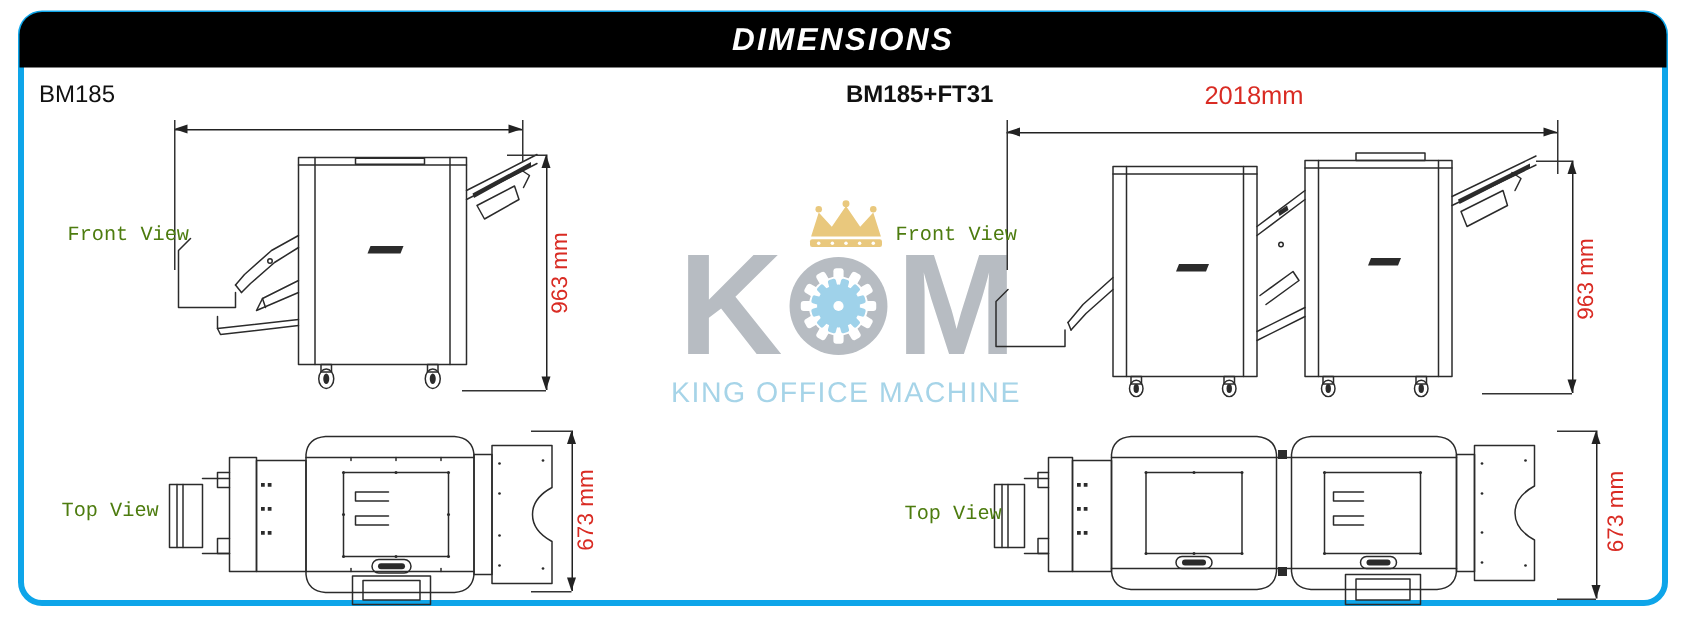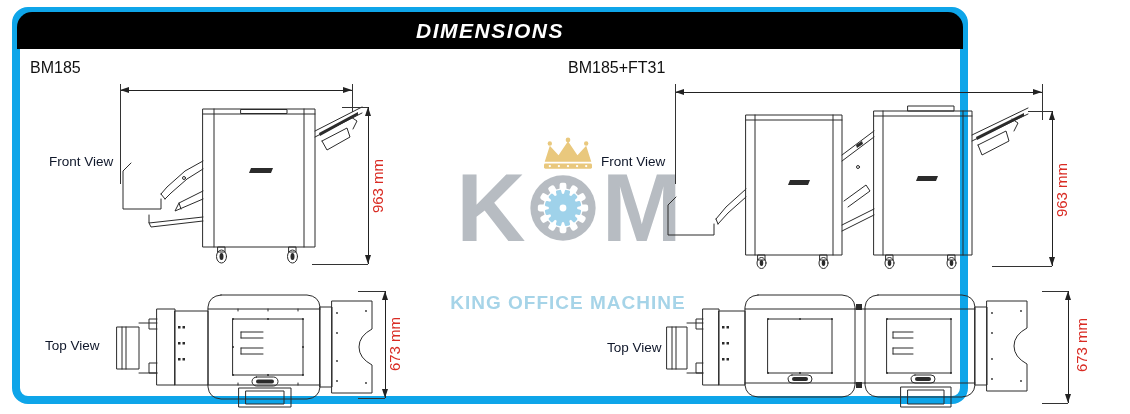--- a/index.html
+++ b/index.html
@@ -1,40 +1,40 @@
 <!DOCTYPE html>
 <html><head>
 <meta charset="utf-8">
 <style>
   html,body{margin:0;padding:0;background:#fff;}
   body{width:1130px;height:414px;font-family:"Liberation Sans",sans-serif;-webkit-font-smoothing:antialiased;}
   .stage{position:relative;width:1130px;height:414px;background:#fff;overflow:hidden;}
-  .card{position:absolute;left:12px;top:7px;width:956px;height:397px;border:8px solid #0ea5e9;
+  .card{position:absolute;left:12px;top:7px;width:1100px;height:397px;border:4px solid #0ea5e9;
         border-radius:16px;background:#fff;box-sizing:border-box;}
   .header{position:absolute;left:-3px;top:-3px;right:-3px;height:37px;background:#000;
           border-radius:15px 15px 0 0;display:flex;align-items:center;justify-content:center;z-index:5;}
   .header-title{color:#fff;font-size:21px;font-weight:bold;font-style:italic;letter-spacing:1.5px;}
 
   
   .wm{position:absolute;z-index:0;}
   .wm-row{left:428px;top:150px;width:240px;height:86px;display:flex;align-items:center;justify-content:center;gap:5px;}
   .wm-letter{font-size:96px;font-weight:bold;color:#b7bcc2;line-height:0.8;letter-spacing:-2px;}
   .wm-crown{left:518px;top:122px;width:60px;height:32px;}
   .wm-tagline{left:408px;top:241px;width:280px;text-align:center;font-size:19px;letter-spacing:1px;
-              color:#a6d4e8;font-weight:bold;margin-top:36px;}
+              color:#a6d4e8;font-weight:normal;}
 
   
   .draw{position:absolute;z-index:1;}
   .draw *{stroke:#2b2b2b;stroke-width:1;fill:none;stroke-linejoin:round;stroke-linecap:round;}
   .draw .fil{fill:#2b2b2b;stroke:none;}
   .draw .dot{fill:#2b2b2b;stroke:none;}
 
   
   .model-label{position:absolute;font-size:16px;color:#111;z-index:2;}
-  .view-label{position:absolute;font-size:13.5px;color:#0f172a;z-index:2;}
+  .view-label{position:absolute;font-size:13.5px;color:#4d7c0f;z-index:2;font-family:Liberation Mono, monospace;}
   .dim-label{position:absolute;color:#d92b23;font-size:17px;text-align:center;z-index:3;}
   .dim-label-v{position:absolute;color:#d92b23;font-size:15px;text-align:center;width:140px;height:20px;
                transform:rotate(-90deg);z-index:3;}
 
   
   .dim-h{position:absolute;height:0;border-top:1px solid #222;z-index:2;}
   .dim-h::before,.dim-h::after{content:"";position:absolute;top:-4px;width:0;height:0;border-style:solid;}
   .dim-h::before{left:0;border-width:3.5px 9px 3.5px 0;border-color:transparent #222 transparent transparent;}
   .dim-h::after{right:0;border-width:3.5px 0 3.5px 9px;border-color:transparent transparent transparent #222;}
   .dim-v{position:absolute;width:0;border-left:1px solid #222;z-index:2;}
@@ -57,21 +57,21 @@
   .p1-hext-b{left:292px;top:249px;width:56px;}
   .p1-hlabel{left:289px;top:161px;}
   .p1-top{left:93px;top:272px;width:260px;height:122px;}
   .p1-top-label{left:25px;top:323px;}
   .p1-ddim{left:365px;top:276px;height:107px;}
   .p1-dext-t{left:338px;top:276px;width:27px;}
   .p1-dext-b{left:338px;top:383px;width:27px;}
   .p1-dlabel{left:306px;top:319px;}
 
   
-  .p2-model{left:548px;top:44px;}
+  .p2-model{left:548px;top:44px;font-weight:bold;}
   .p2-wdim{left:655px;top:77px;width:367px;}
   .p2-wlabel{left:750px;top:43px;width:140px;}
   .p2-extL{left:655px;top:69px;height:100px;}
   .p2-extR{left:1022px;top:69px;height:36px;}
   .p2-front{left:640px;top:82px;width:375px;height:172px;}
   .p2-front-label{left:581px;top:139px;}
   .p2-hdim{left:1032px;top:96px;height:155px;}
   .p2-hext-t{left:1008px;top:96px;width:24px;}
   .p2-hext-b{left:972px;top:251px;width:60px;}
   .p2-hlabel{left:973px;top:165px;}
@@ -254,20 +254,21 @@
     <div class="dim-v p1-ddim"></div>
     <div class="ext-h p1-dext-t"></div>
     <div class="ext-h p1-dext-b"></div>
     <div class="dim-label-v p1-dlabel">673 mm</div>
 
     <div class="model-label p2-model">BM185+FT31</div>
 
     <div class="dim-h p2-wdim"></div>
     <div class="ext-v p2-extL"></div>
     <div class="ext-v p2-extR"></div>
+    <div class="dim-label p2-wlabel">2018mm</div>
 
     <div class="view-label p2-front-label">Front View</div>
 
     <svg class="draw p2-front" viewBox="0 0 375 172">
 
       <polyline points="16,100 8,108 8,138 54,138 54,127"></polyline>
 
       <polyline points="86,92 66,110 56,122"></polyline>
       <polyline points="86,100 68,116 58,127"></polyline>
       <line x1="56" y1="122" x2="58" y2="127"></line>

